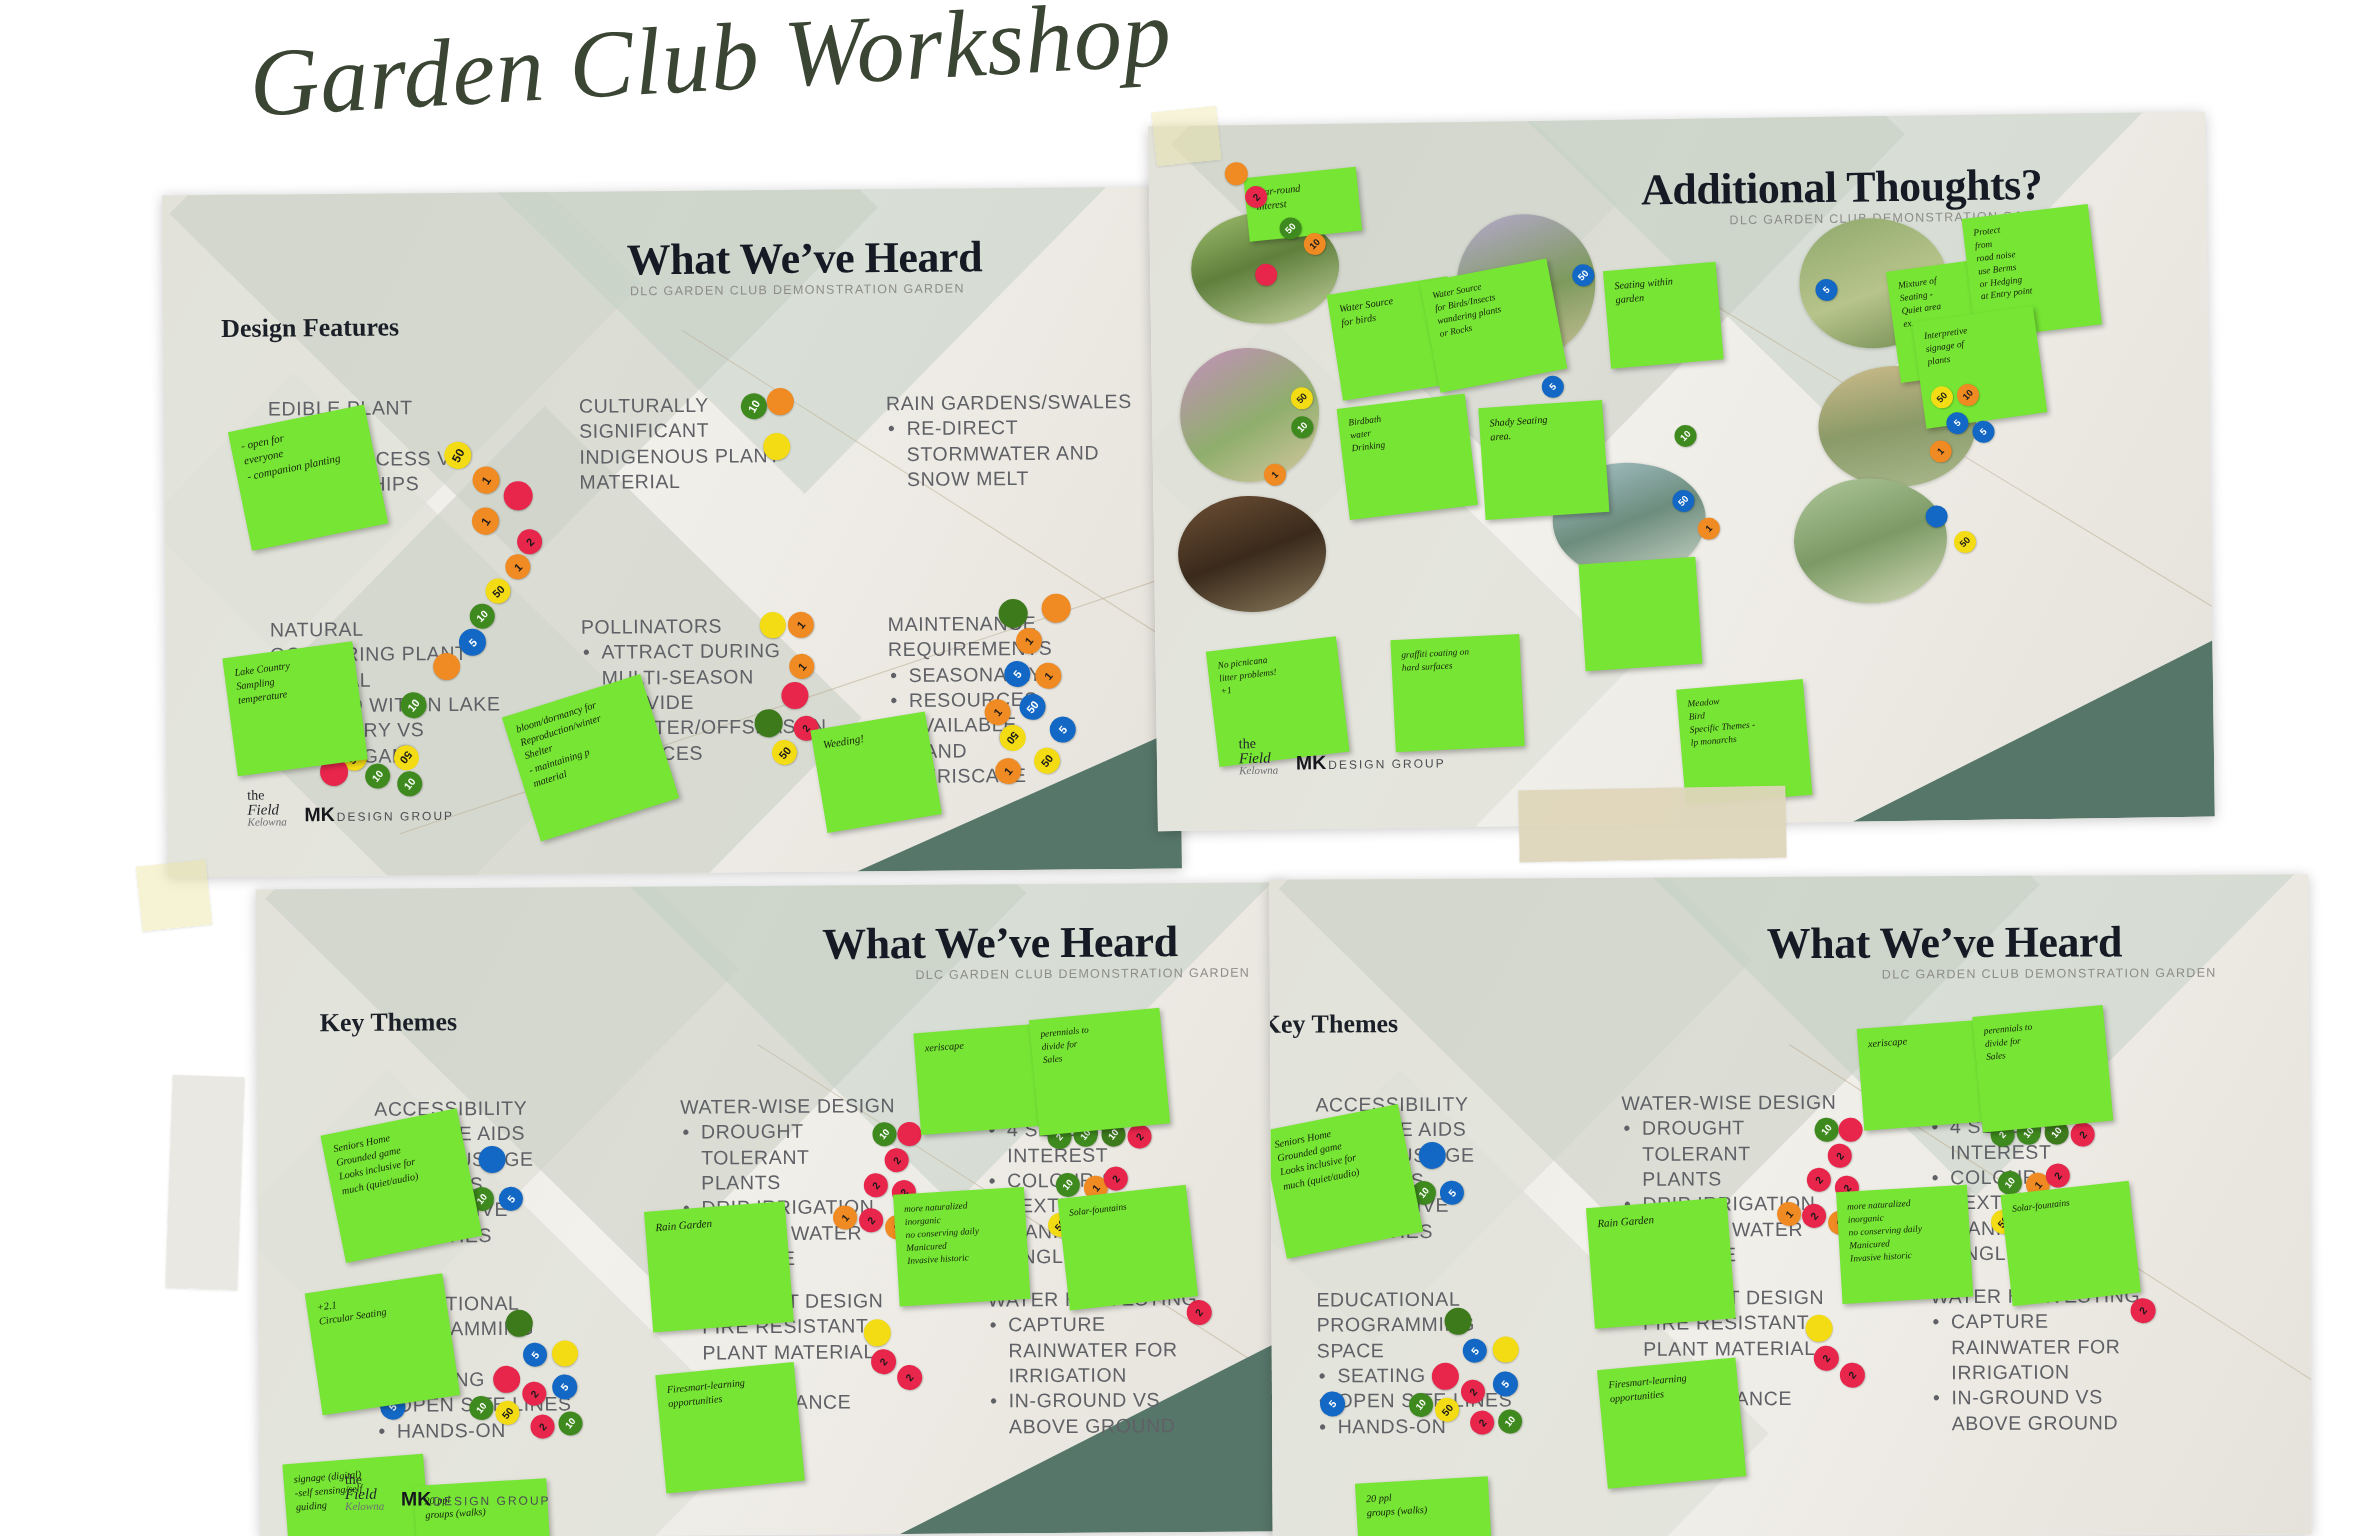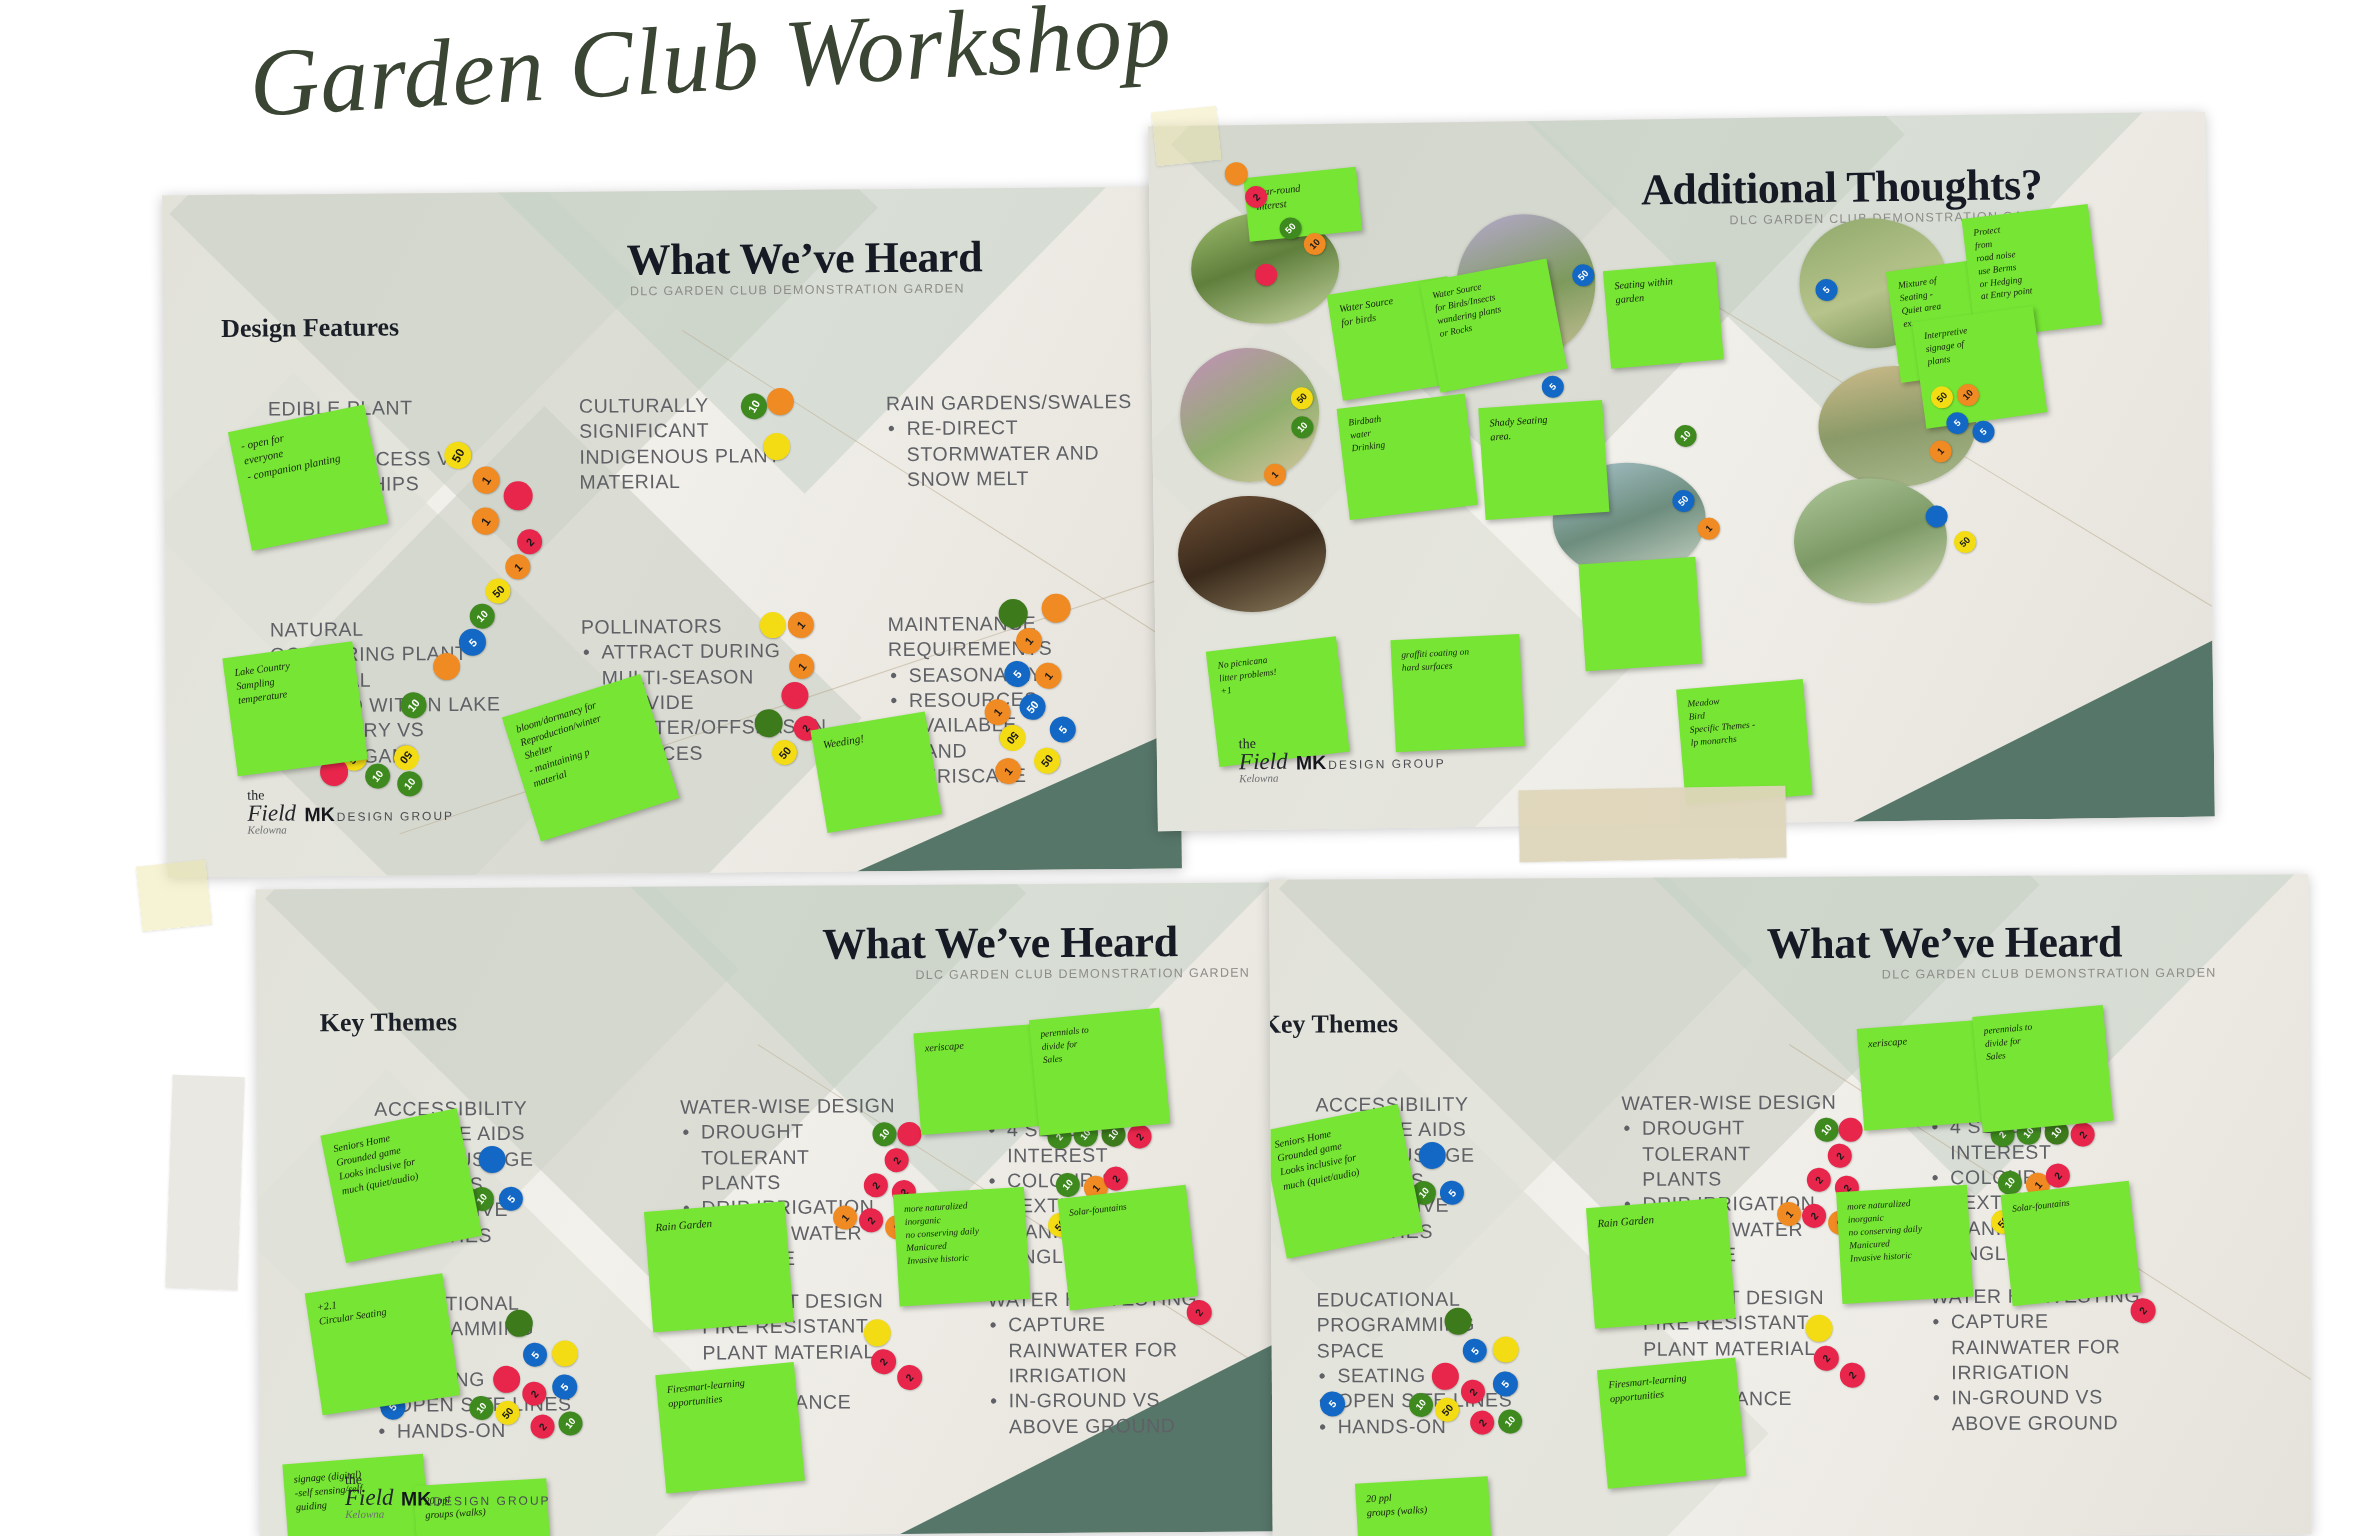--- a/index.html
+++ b/index.html
@@ -52,21 +52,21 @@
     padding:9.3px 10.2px;line-height:1.38;overflow:hidden;}
   .sticky i{font-style:italic;display:block;white-space:pre-line;}
 
   
   .photo{position:absolute;border-radius:48% 52% 50% 50%/50% 48% 52% 50%;
     overflow:hidden;box-shadow:0 0.9px 3.7px rgba(0,0,0,.2);}
 
   
   .logo{position:absolute;white-space:nowrap;}
   .logo .the{font-family:"Liberation Serif",serif;font-size:14px;color:#23262b;display:block;line-height:1;}
-  .logo .fld{font-family:"Liberation Serif",serif;font-style:italic;font-size:23px;color:#23262b;display:block;line-height:.95;}
+  .logo .fld{font-family:"Liberation Serif",serif;font-style:italic;font-size:15px;color:#23262b;display:block;line-height:.95;}
   .logo .krn{font-family:"Liberation Serif",serif;font-style:italic;font-size:11px;color:#6d6f72;display:block;line-height:1;}
   .mklogo{position:absolute;white-space:nowrap;display:flex;align-items:baseline;}
   .mklogo .mk{font-family:"Liberation Sans",sans-serif;font-weight:700;color:#15171c;}
   .mklogo .dg{font-family:"Liberation Sans",sans-serif;color:#4b4d52;letter-spacing:2px;}
 
   
   .tape{position:absolute;background:rgba(226,224,214,.78);
         box-shadow:0 0.9px 2.8px rgba(0,0,0,.10);}
 </style>
 </head>

